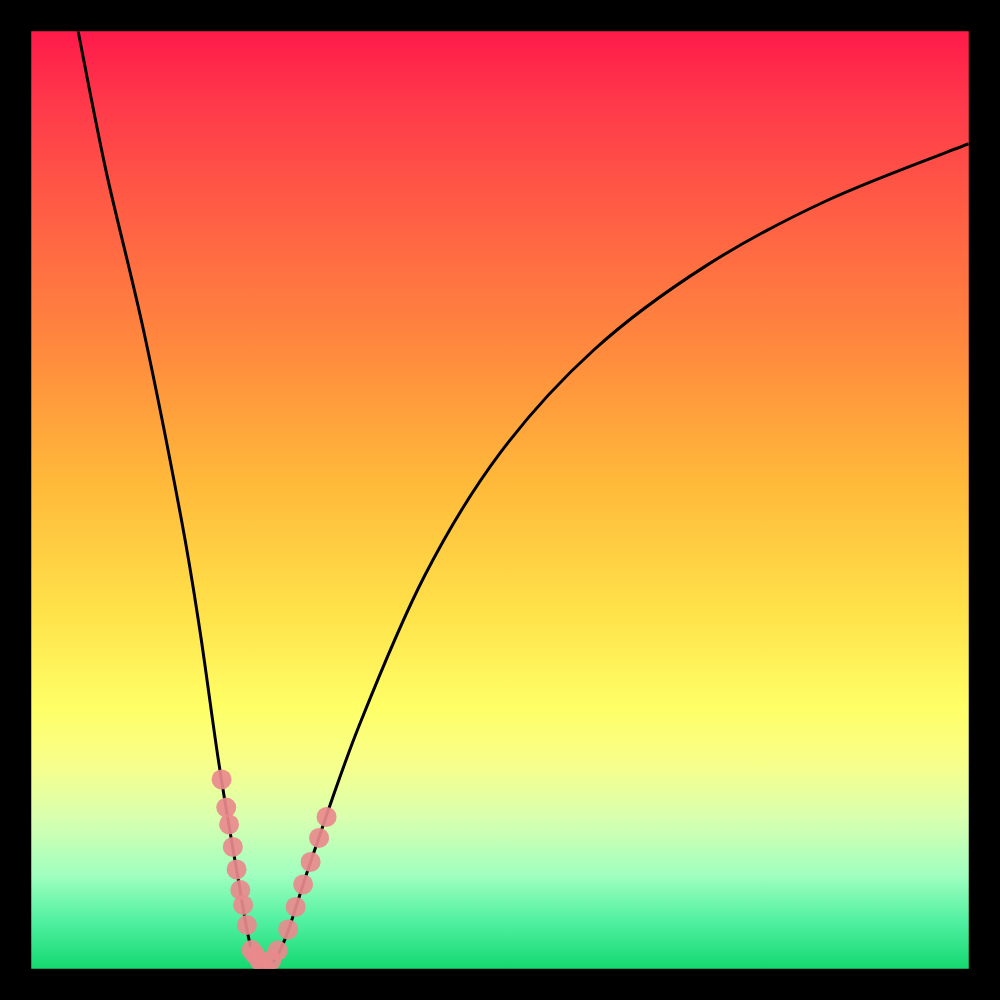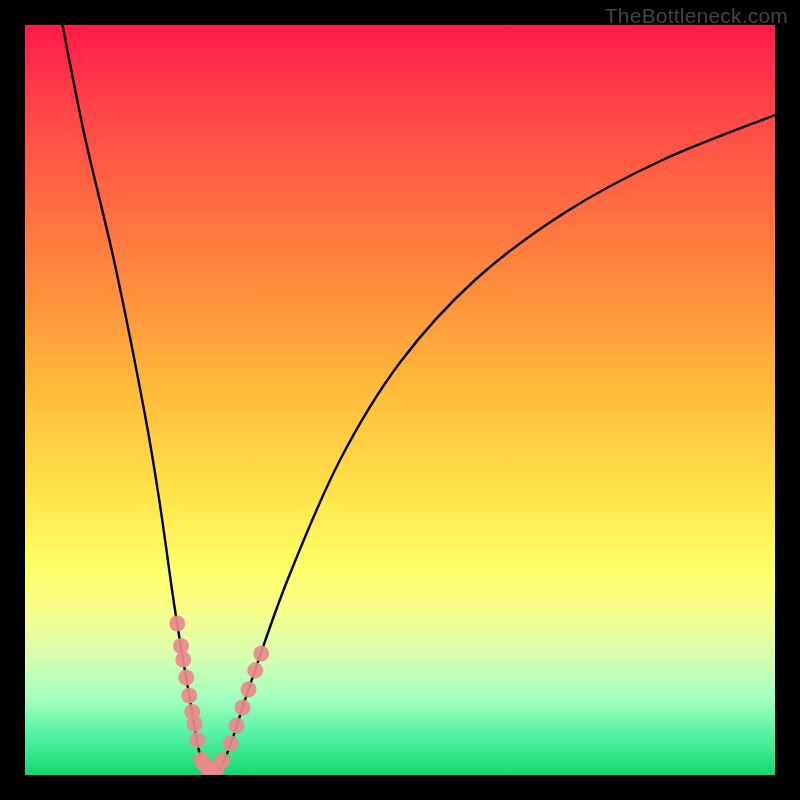--- a/index.html
+++ b/index.html
@@ -84,14 +84,13 @@
           <circle cx="197.25" cy="735.38" r="8" fill="#e98a8d" fill-opacity="0.92"></circle>
           <circle cx="205.50" cy="718.50" r="8" fill="#e98a8d" fill-opacity="0.92"></circle>
           <circle cx="211.50" cy="700.50" r="8" fill="#e98a8d" fill-opacity="0.92"></circle>
           <circle cx="217.50" cy="682.50" r="8" fill="#e98a8d" fill-opacity="0.92"></circle>
           <circle cx="223.50" cy="664.50" r="8" fill="#e98a8d" fill-opacity="0.92"></circle>
           <circle cx="230.25" cy="645.30" r="8" fill="#e98a8d" fill-opacity="0.92"></circle>
           <circle cx="236.25" cy="628.50" r="8" fill="#e98a8d" fill-opacity="0.92"></circle>
         </g>
     </svg>
   </div>
-  <div class="watermark">TheBottleneck.com</div>
 </div>
 
 </body></html>

